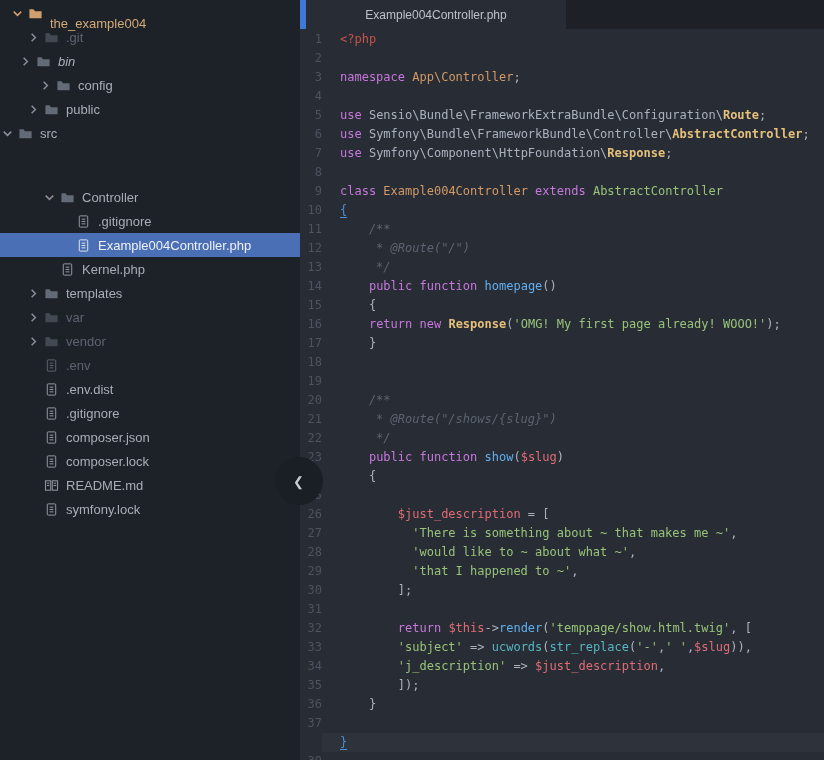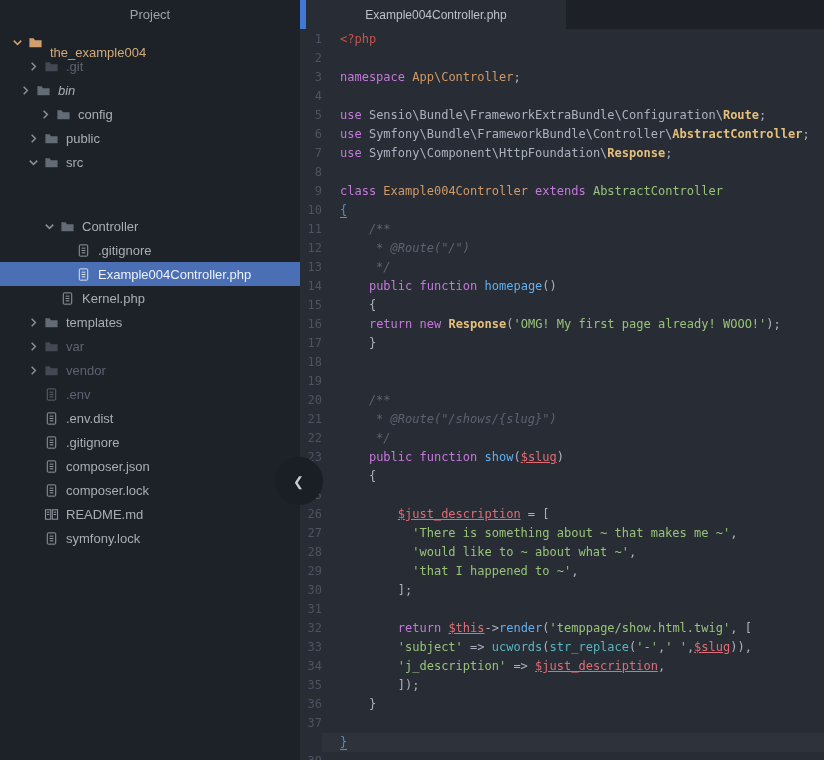--- a/index.html
+++ b/index.html
@@ -36,36 +36,35 @@
   .cl.cur .ln{color:#9aa1ab;margin-top:24px;}
   .lc{flex:1;padding-left:18px;white-space:pre;color:#abb2bf;}
   .cl.cur .lc{background:#2d323b;}
   .tag{color:#c7544a;}
   .kw{color:#c678dd;}
   .orange{color:#d19a66;}
   .by{color:#e5c07b;font-weight:bold;}
   .green{color:#98c379;}
   .blue{color:#61afef;}
   .cyan{color:#56b6c2;}
-  .red{color:#e06c75;text-decoration:underline;}
+  .red{color:#e06c75;}
   .com{color:#5c6370;font-style:italic;}
   .pln{color:#abb2bf;}
   .brace{color:#4e8ed3;border-bottom:1px solid #4e8ed3;}
   
   .collapse-handle{position:absolute;left:275px;top:457px;width:48px;height:48px;border-radius:50%;
        background:#1a1e25;display:flex;align-items:center;cursor:pointer;z-index:5;}
   .collapse-handle .glyph{color:#c6cbd2;font-size:13px;margin-left:18px;}
 </style>
 </head>
 <body>
 
 <div class="app">
 
   <aside class="sidebar">
-    <div class="panel-header">Project</div>
     <div class="tree">
         <div class="row root" style="padding-left: 10px;">
           <span class="chev">
             <svg width="15" height="15" viewBox="0 0 16 16" fill="none">
               <path d="M4 6l4 4 4-4" stroke="currentColor" stroke-width="1.6"></path>
             </svg>
           </span>
           <span class="ticon icon-folder">
             <svg width="15" height="15" viewBox="0 0 16 16" fill="none">
               <path d="M1.5 3.5h4.4l1.6 2h7v7.5h-13z" fill="currentColor"></path>
@@ -118,21 +117,21 @@
               <path d="M6 4l4 4-4 4" stroke="currentColor" stroke-width="1.6"></path>
             </svg>
           </span>
           <span class="ticon icon-folder">
             <svg width="15" height="15" viewBox="0 0 16 16" fill="none">
               <path d="M1.5 3.5h4.4l1.6 2h7v7.5h-13z" fill="currentColor"></path>
             </svg>
           </span>
           <span class="lbl">public</span>
         </div>
-        <div class="row" style="padding-left: 26px;">
+        <div class="row" style="">
           <span class="chev">
             <svg width="15" height="15" viewBox="0 0 16 16" fill="none">
               <path d="M4 6l4 4 4-4" stroke="currentColor" stroke-width="1.6"></path>
             </svg>
           </span>
           <span class="ticon icon-folder">
             <svg width="15" height="15" viewBox="0 0 16 16" fill="none">
               <path d="M1.5 3.5h4.4l1.6 2h7v7.5h-13z" fill="currentColor"></path>
             </svg>
           </span>

